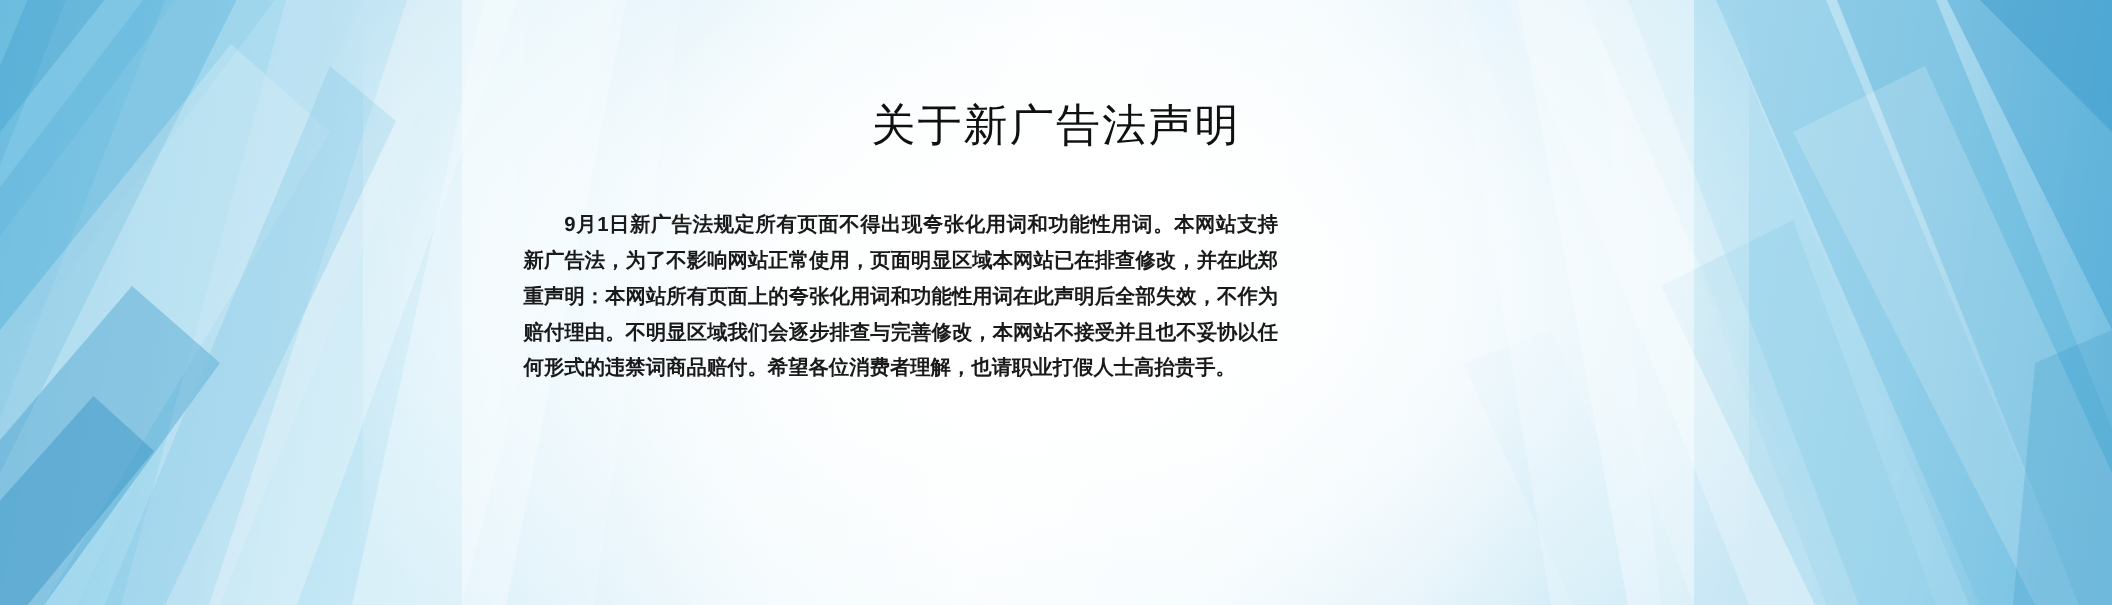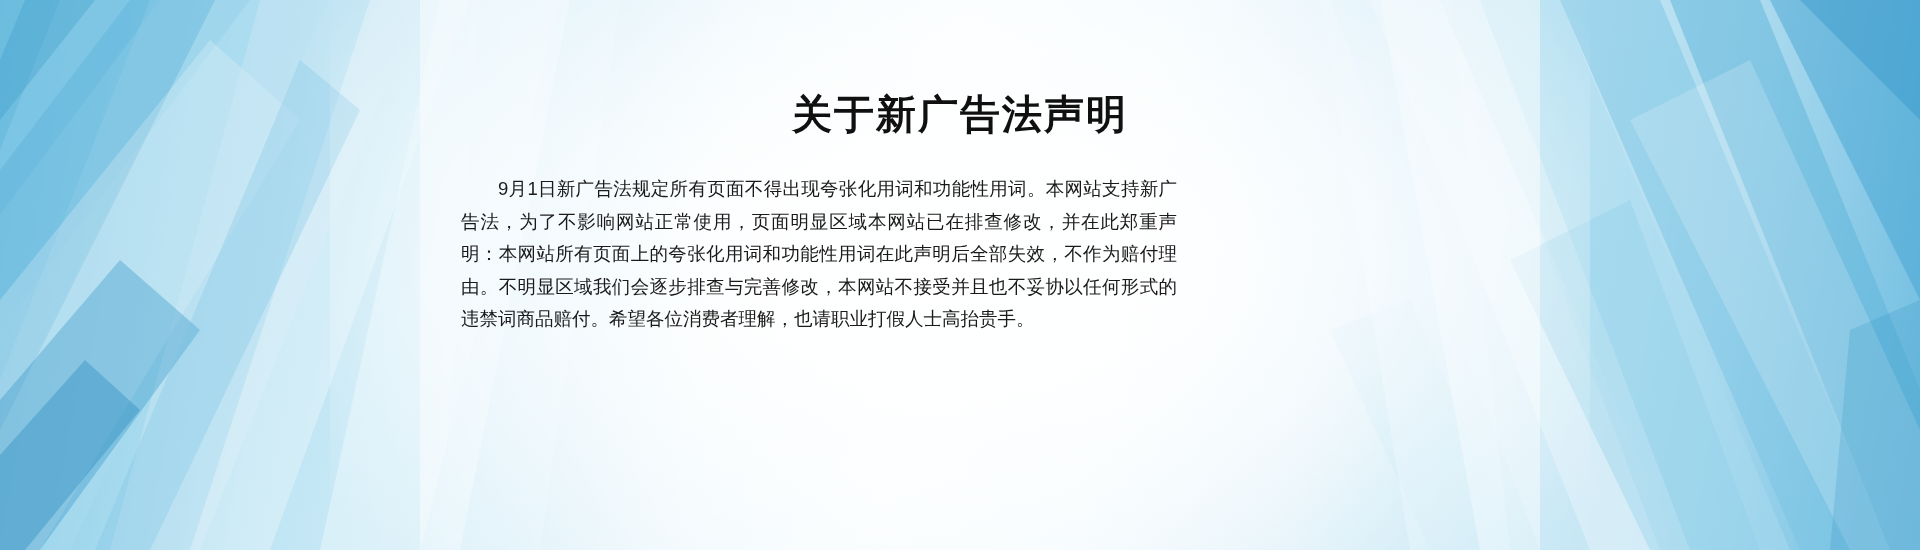--- a/index.html
+++ b/index.html
@@ -64,40 +64,41 @@
     height: 550px;
   }
 
   #page-title {
     position: absolute;
     left: 0;
     top: 88px;
     width: 1920px;
     text-align: center;
     font-size: 40px;
-    font-weight: bold;
+    font-weight: normal;
     color: #101010;
     letter-spacing: 2px;
     line-height: 1.3;
   }
 
   #body-copy {
     position: absolute;
     left: 460px;
     top: 172px;
     width: 718px;
     color: #1a1a1a;
     font-size: 18.5px;
     line-height: 32.5px;
     text-align: justify;
     text-justify: inter-ideograph;
   }
 
   #body-copy p {
-    margin: 1px;
+    margin: 16px;
+    font-weight: bold;
   }
   #body-copy p.para-indent {
     text-indent: 2em;
   }
 </style>
 </head>
 <body>
 
 <div id="banner">
 

